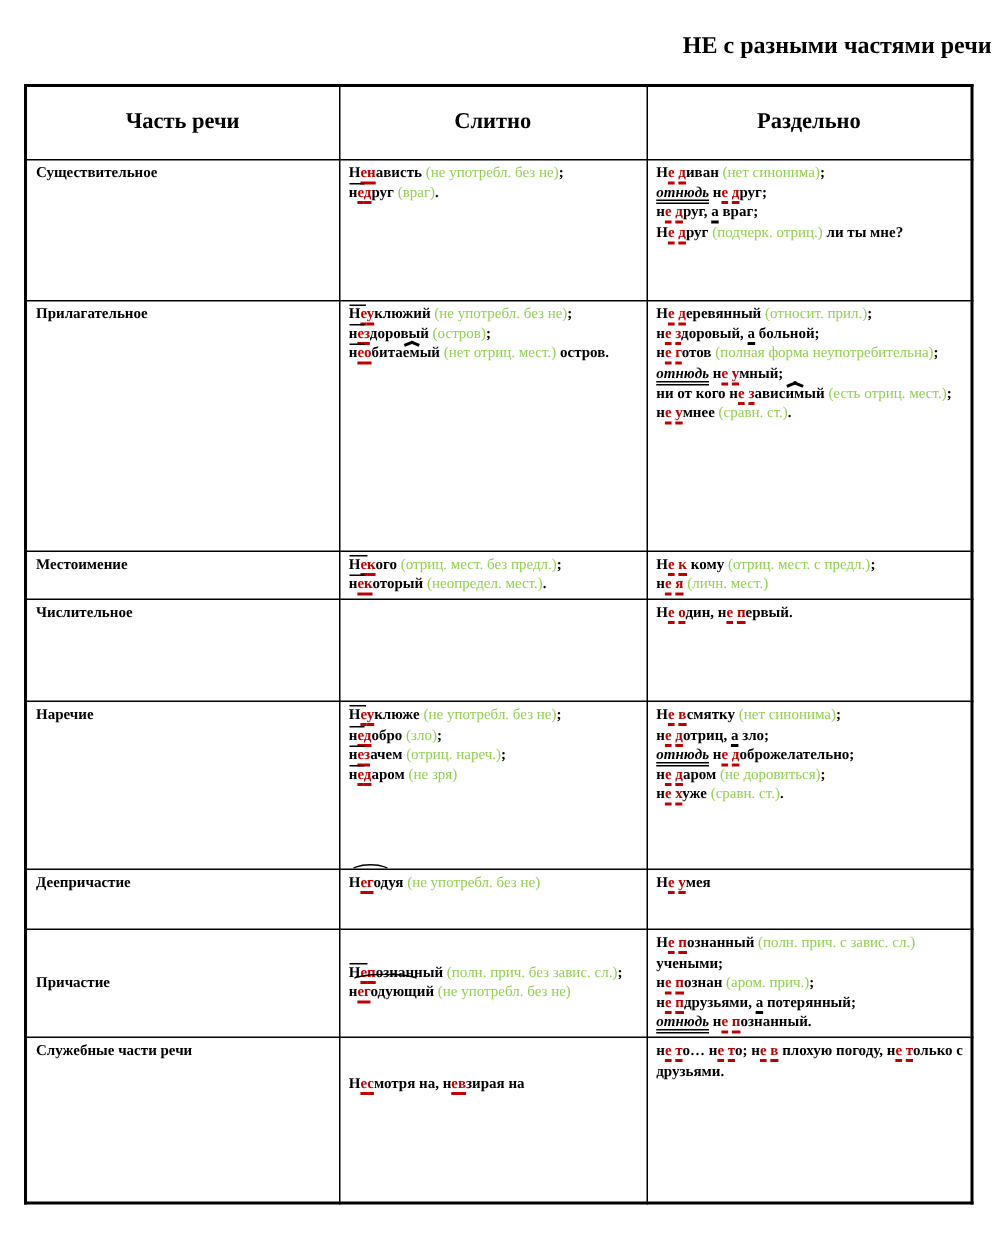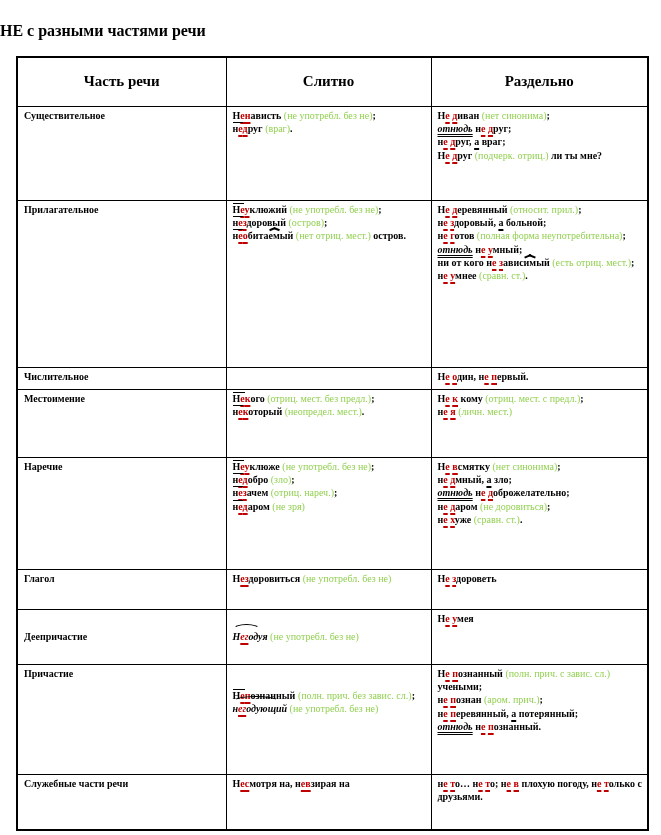--- a/index.html
+++ b/index.html
@@ -3,21 +3,21 @@
 <meta charset="utf-8">
 <style>
   html,body{margin:0;padding:0;}
   body{
     width:661px;height:835px;position:relative;background:#ffffff;
     font-family:"Liberation Serif","DejaVu Serif",serif;
     color:#000;
   }
   .page-title{
     position:absolute;left:0;top:22px;width:100%;
-    text-align:left;font-size:16px;font-weight:bold;
+    text-align:right;font-size:16px;font-weight:bold;
   }
   table.grammar{
     position:absolute;left:16px;top:56px;width:631px;
     border-collapse:collapse;table-layout:fixed;
     border:2px solid #000;
   }
   col.c1{width:209px;} col.c2{width:205px;} col.c3{width:217px;}
   th,td{
     border:1.5px solid #000;
     vertical-align:top;text-align:left;
@@ -65,21 +65,21 @@
   .seg.ov{border-top:1.5px solid #000;}
   .seg.ov.r{padding-top:0;}
   
   .seg.sfx{position:relative;}
   .seg.sfx::before,.seg.sfx::after{
     content:"";position:absolute;top:-3px;height:1.5px;background:#000;
   }
   .seg.sfx::before{left:0;width:55%;transform:rotate(-22deg);transform-origin:right center;}
   .seg.sfx::after{right:0;width:55%;transform:rotate(22deg);transform-origin:left center;}
   
-  .seg.arc{position:relative;display:inline-block;font-style:italic;}
+  .seg.arc{position:relative;display:inline-block;}
   .seg.arc::before{
     content:"";position:absolute;left:0;right:8px;top:-6px;height:10px;
     border-top:1.6px solid #000;
     border-left:1.6px solid transparent;border-right:1.6px solid transparent;
     border-radius:50% 50% 0 0;
   }
 </style>
 </head>
 <body style="--red: #c00000; --green: #92d050;">
 
@@ -121,81 +121,72 @@
         </td>
         <td>
           <div class="entry"><span class="seg">Н</span><span class="seg r">е</span><span class="seg"> </span><span class="seg r">д</span><span class="seg">еревянный </span><span class="seg g">(относит. прил.)</span><span class="seg">;</span></div>
           <div class="entry"><span class="seg">н</span><span class="seg r">е</span><span class="seg"> </span><span class="seg r">з</span><span class="seg">доровый, </span><span class="seg u">а</span><span class="seg"> больной;</span></div>
           <div class="entry"><span class="seg">н</span><span class="seg r">е</span><span class="seg"> </span><span class="seg r">г</span><span class="seg">отов </span><span class="seg g">(полная форма неупотребительна)</span><span class="seg">; </span><span class="seg uu">отнюдь</span><span class="seg"> н</span><span class="seg r">е</span><span class="seg"> </span><span class="seg r">у</span><span class="seg">мный;</span></div>
           <div class="entry"><span class="seg">ни от кого н</span><span class="seg r">е</span><span class="seg"> </span><span class="seg r">з</span><span class="seg">авис</span><span class="seg sfx">им</span><span class="seg">ый </span><span class="seg g">(есть отриц. мест.)</span><span class="seg">;</span></div>
           <div class="entry"><span class="seg">н</span><span class="seg r">е</span><span class="seg"> </span><span class="seg r">у</span><span class="seg">мнее </span><span class="seg g">(сравн. ст.)</span><span class="seg">.</span></div>
         </td>
       </tr>
       <tr>
-        <th>Числительное</th>
-        <td></td>
-        <td>
-          <div class="entry"><span class="seg">Н</span><span class="seg r">е</span><span class="seg"> </span><span class="seg r">о</span><span class="seg">дин, н</span><span class="seg r">е</span><span class="seg"> </span><span class="seg r">п</span><span class="seg">ервый.</span></div>
-        </td>
-      </tr>
-      <tr>
         <th>Местоимение</th>
         <td>
           <div class="entry"><span class="seg ov">Н</span><span class="seg ov r">е</span><span class="seg r">к</span><span class="seg">ого </span><span class="seg g">(отриц. мест. без предл.)</span><span class="seg">;</span></div>
           <div class="entry"><span class="seg ov">н</span><span class="seg ov r">е</span><span class="seg r">к</span><span class="seg">оторый </span><span class="seg g">(неопредел. мест.)</span><span class="seg">.</span></div>
         </td>
         <td>
           <div class="entry"><span class="seg">Н</span><span class="seg r">е</span><span class="seg"> </span><span class="seg r">к</span><span class="seg"> кому </span><span class="seg g">(отриц. мест. с предл.)</span><span class="seg">;</span></div>
           <div class="entry"><span class="seg">н</span><span class="seg r">е</span><span class="seg"> </span><span class="seg r">я</span><span class="seg"> </span><span class="seg g">(личн. мест.)</span></div>
+        </td>
+      </tr>
+      <tr>
+        <th>Числительное</th>
+        <td></td>
+        <td>
+          <div class="entry"><span class="seg">Н</span><span class="seg r">е</span><span class="seg"> </span><span class="seg r">о</span><span class="seg">дин, н</span><span class="seg r">е</span><span class="seg"> </span><span class="seg r">п</span><span class="seg">ервый.</span></div>
         </td>
       </tr>
       <tr>
         <th>Наречие</th>
         <td>
           <div class="entry"><span class="seg ov">Н</span><span class="seg ov r">е</span><span class="seg r">у</span><span class="seg">клюже </span><span class="seg g">(не употребл. без не)</span><span class="seg">;</span></div>
           <div class="entry"><span class="seg ov">н</span><span class="seg ov r">е</span><span class="seg r">д</span><span class="seg">обро </span><span class="seg g">(зло)</span><span class="seg">;</span></div>
           <div class="entry"><span class="seg ov">н</span><span class="seg ov r">е</span><span class="seg r">з</span><span class="seg">ачем </span><span class="seg g">(отриц. нареч.)</span><span class="seg">;</span></div>
           <div class="entry"><span class="seg ov">н</span><span class="seg ov r">е</span><span class="seg r">д</span><span class="seg">аром </span><span class="seg g">(не зря)</span></div>
         </td>
         <td>
           <div class="entry"><span class="seg">Н</span><span class="seg r">е</span><span class="seg"> </span><span class="seg r">в</span><span class="seg">смятку </span><span class="seg g">(нет синонима)</span><span class="seg">;</span></div>
-          <div class="entry"><span class="seg">н</span><span class="seg r">е</span><span class="seg"> </span><span class="seg r">д</span><span class="seg">мный, </span><span class="seg u">а</span><span class="seg"> зло;</span></div>
+          <div class="entry"><span class="seg">н</span><span class="seg r">е</span><span class="seg"> </span><span class="seg r">д</span><span class="seg">отриц, </span><span class="seg u">а</span><span class="seg"> зло;</span></div>
           <div class="entry"><span class="seg uu">отнюдь</span><span class="seg"> н</span><span class="seg r">е</span><span class="seg"> </span><span class="seg r">д</span><span class="seg">оброжелательно;</span></div>
           <div class="entry"><span class="seg">н</span><span class="seg r">е</span><span class="seg"> </span><span class="seg r">д</span><span class="seg">аром </span><span class="seg g">(не доровиться)</span><span class="seg">;</span></div>
           <div class="entry"><span class="seg">н</span><span class="seg r">е</span><span class="seg"> </span><span class="seg r">х</span><span class="seg">уже </span><span class="seg g">(сравн. ст.)</span><span class="seg">.</span></div>
-        </td>
-      </tr>
-      <tr>
-        <th>Глагол</th>
-        <td>
-          <div class="entry"><span class="seg">Н</span><span class="seg r">ез</span><span class="seg">доровиться </span><span class="seg g">(не употребл. без не)</span></div>
-        </td>
-        <td>
-          <div class="entry"><span class="seg">Н</span><span class="seg r">е</span><span class="seg"> </span><span class="seg r">з</span><span class="seg">дороветь</span></div>
         </td>
       </tr>
       <tr>
         <th>Деепричастие</th>
         <td>
           <div class="entry"><span class="seg arc"><span class="seg">Н</span><span class="seg r">ег</span><span class="seg">одуя</span></span><span class="seg"> </span><span class="seg g">(не употребл. без не)</span></div>
         </td>
         <td>
           <div class="entry"><span class="seg">Н</span><span class="seg r">е</span><span class="seg"> </span><span class="seg r">у</span><span class="seg">мея</span></div>
         </td>
       </tr>
       <tr>
         <th>Причастие</th>
         <td>
           <div class="entry"><span class="seg ov">Н</span><span class="seg ov r">е</span><span class="seg r">п</span><span class="seg">ознанный </span><span class="seg g">(полн. прич. без завис. сл.)</span><span class="seg">;</span></div>
           <div class="entry"><span class="seg arc"><span class="seg">н</span><span class="seg r">ег</span><span class="seg">одующий</span></span><span class="seg"> </span><span class="seg g">(не употребл. без не)</span></div>
         </td>
         <td>
           <div class="entry"><span class="seg">Н</span><span class="seg r">е</span><span class="seg"> </span><span class="seg r">п</span><span class="seg">ознанный </span><span class="seg g">(полн. прич. с завис. сл.)</span><span class="seg"> учеными;</span></div>
           <div class="entry"><span class="seg">н</span><span class="seg r">е</span><span class="seg"> </span><span class="seg r">п</span><span class="seg">ознан </span><span class="seg g">(аром. прич.)</span><span class="seg">;</span></div>
-          <div class="entry"><span class="seg">н</span><span class="seg r">е</span><span class="seg"> </span><span class="seg r">п</span><span class="seg">еревянный, </span><span class="seg u">а</span><span class="seg"> потерянный;</span></div>
+          <div class="entry"><span class="seg">н</span><span class="seg r">е</span><span class="seg"> </span><span class="seg r">п</span><span class="seg">друзьями, </span><span class="seg u">а</span><span class="seg"> потерянный;</span></div>
           <div class="entry"><span class="seg uu">отнюдь</span><span class="seg"> н</span><span class="seg r">е</span><span class="seg"> </span><span class="seg r">п</span><span class="seg">ознанный.</span></div>
         </td>
       </tr>
       <tr>
         <th>Служебные части речи</th>
         <td>
           <div class="entry"><span class="seg">Н</span><span class="seg r">ес</span><span class="seg">мотря на, н</span><span class="seg r">ев</span><span class="seg">зирая на</span></div>
         </td>
         <td>
           <div class="entry"><span class="seg">н</span><span class="seg r">е</span><span class="seg"> </span><span class="seg r">т</span><span class="seg">о… н</span><span class="seg r">е</span><span class="seg"> </span><span class="seg r">т</span><span class="seg">о; н</span><span class="seg r">е</span><span class="seg"> </span><span class="seg r">в</span><span class="seg"> плохую погоду, н</span><span class="seg r">е</span><span class="seg"> </span><span class="seg r">т</span><span class="seg">олько с друзьями.</span></div>

